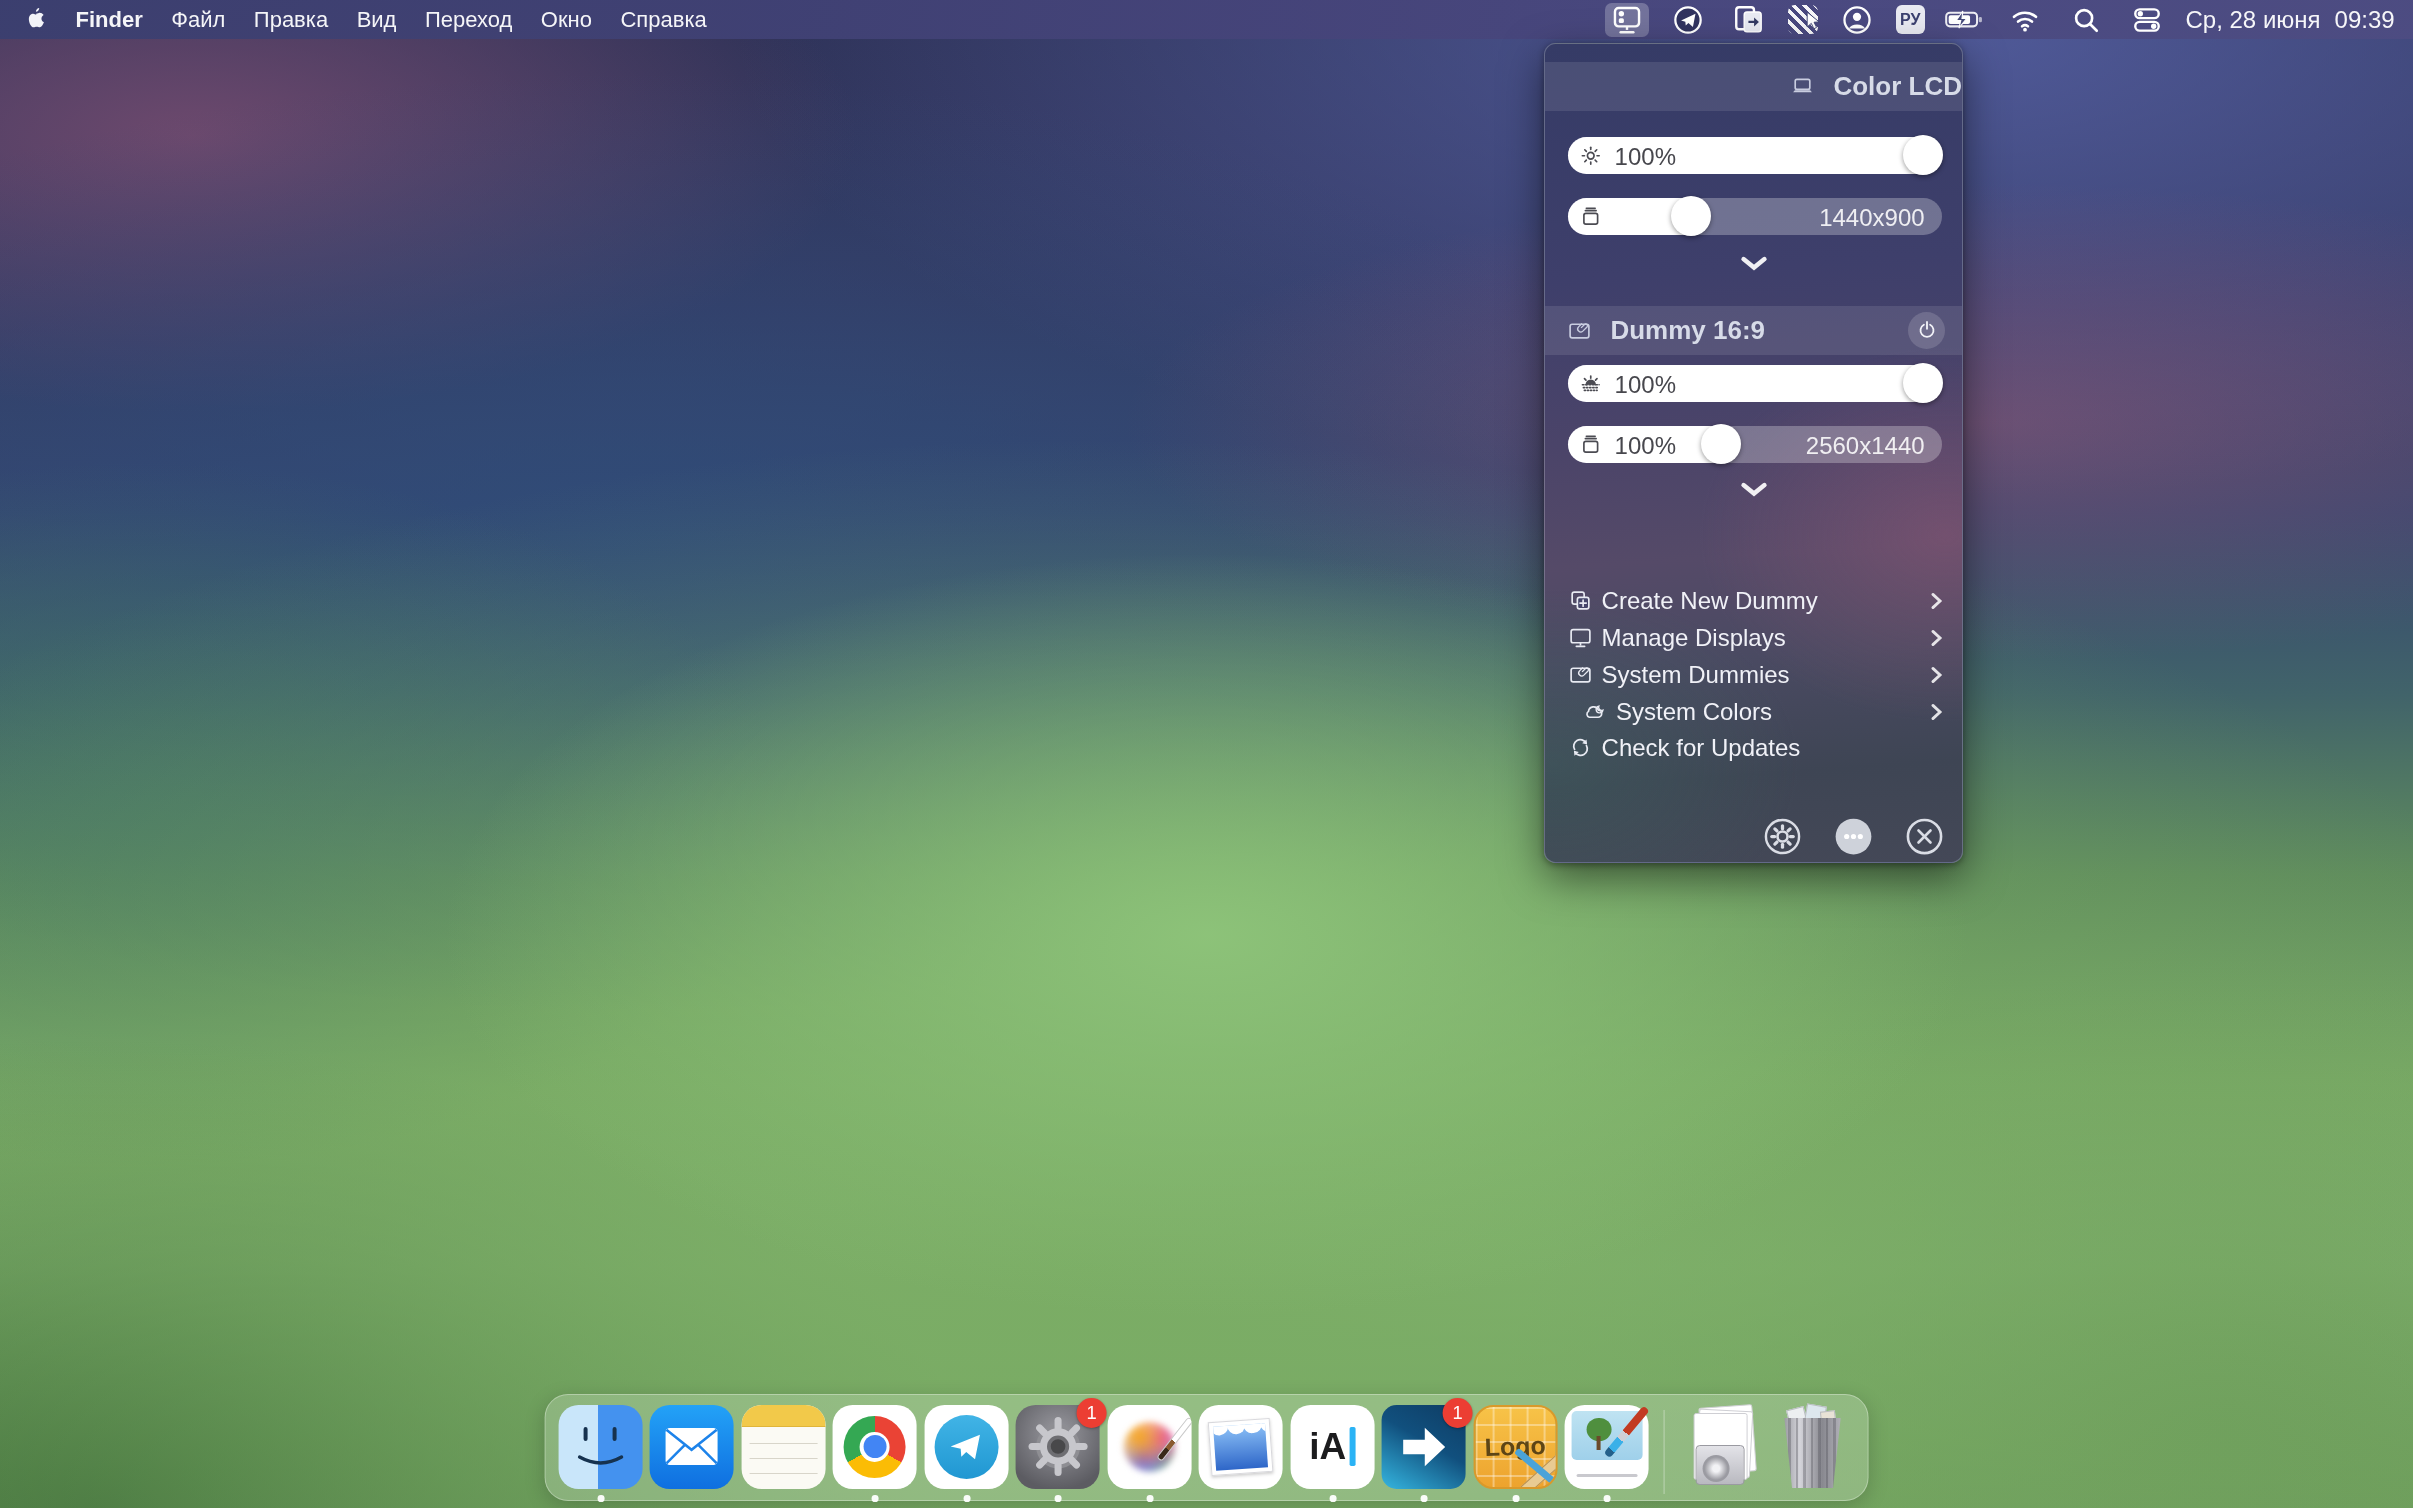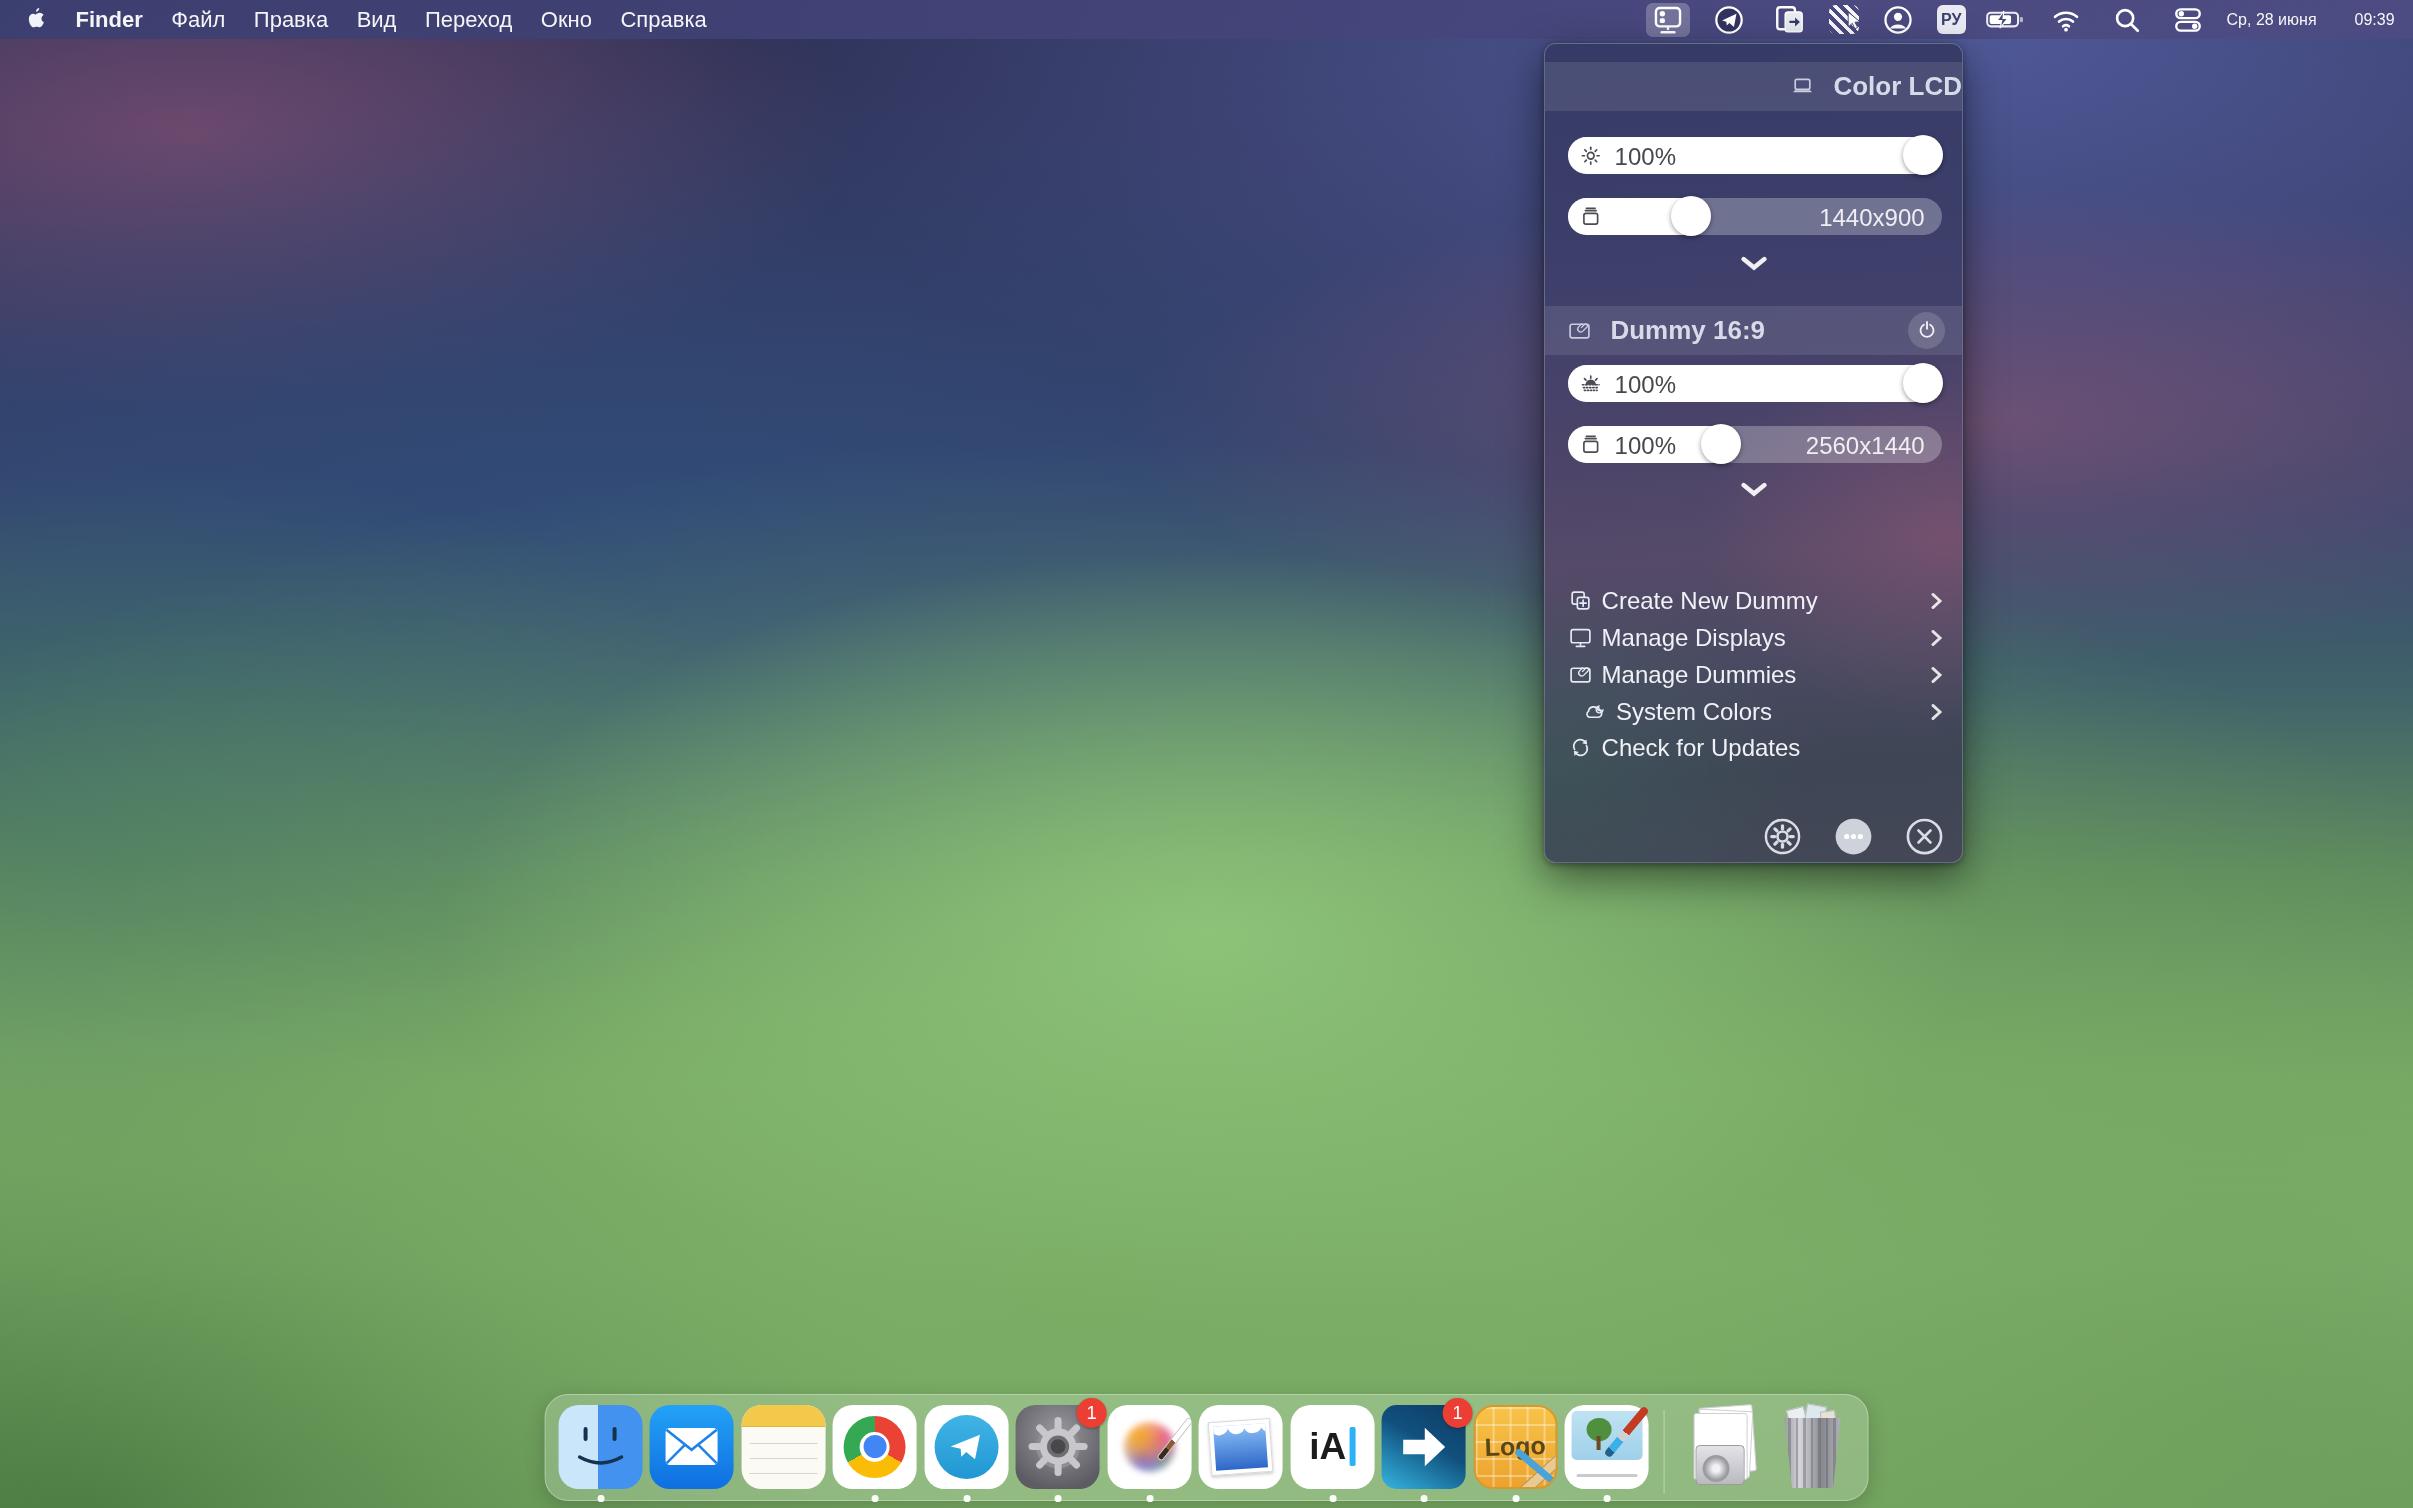--- a/index.html
+++ b/index.html
@@ -39,21 +39,21 @@
   .sticon.active { background:rgba(255,255,255,.24); }
   .kb {
     width:28.5px; height:28.5px; border-radius:5.9px; background:#e9eaf2; color:#3c4170;
     font-size:16px; font-weight:bold; display:flex; align-items:center; justify-content:center;
   }
   .stripes {
     width:30px; height:28.5px; border-radius:6.7px; position:relative;
     background:repeating-linear-gradient(45deg, rgba(255,255,255,.95) 0 3.4px, rgba(255,255,255,0) 3.4px 7.5px);
   }
   .stripes svg { position:absolute; right:-3.4px; top:6.7px; }
-  .clockwrap { display:flex; gap:38px; font-size:16px; }
+  .clockwrap { display:flex; gap:14px; font-size:24px; }
 
   
   .panel {
     position:absolute; left:1544px; top:43px; width:419px; height:820px;
     border-radius:11.7px; overflow:hidden;
     border:0.8px solid rgba(125,130,155,.65);
     box-shadow:0 15px 42px rgba(0,0,0,.5), 0 1.7px 6.7px rgba(0,0,0,.35);
     background:
       radial-gradient(352px 268px at 96% 60%, rgba(165,92,122,.38), transparent 70%),
       radial-gradient(352px 251px at 2% 88%, rgba(60,105,95,.35), transparent 70%),
@@ -405,21 +405,21 @@
       <svg width="18.4" height="22" viewBox="0 0 14 20" fill="none" stroke="rgba(255,255,255,.85)" stroke-width="2.6" stroke-linecap="round">
           <path d="M4 4 L10.5 10 L4 16"></path>
         </svg>
     </div>
 
     <div class="trow" style="top:612px;">
       <svg width="25" height="25" viewBox="0 0 24 24" fill="none" stroke="#e8eaf2" stroke-width="1.6">
         <rect x="3" y="6" width="18" height="13" rx="2"></rect>
         <path d="M13.5 9.5 l3.3 -3.3 a1.7 1.7 0 0 1 2.4 2.4 l-4 4 a2.9 2.9 0 0 1 -4.1 -4.1 l3.3 -3.3" stroke-width="1.3"></path>
       </svg>
-      <span class="tlabel">Manage Dummies</span>
+      <span class="tlabel">System Dummies</span>
       <svg width="18.4" height="22" viewBox="0 0 14 20" fill="none" stroke="rgba(255,255,255,.85)" stroke-width="2.6" stroke-linecap="round">
           <path d="M4 4 L10.5 10 L4 16"></path>
         </svg>
     </div>
 
     <div class="trow" style="top:649px;padding-left:37px;">
       <svg width="25" height="25" viewBox="0 0 24 24" fill="none" stroke="#e8eaf2" stroke-width="1.6">
         <path d="M7 17.5 h8.2 a3.4 3.4 0 0 0 .6 -6.8 5 5 0 0 0 -9.6 1.2 A3.1 3.1 0 0 0 7 17.5z"></path>
         <path d="M16.2 6.8 a3 3 0 0 0 3.9 3.9 3.3 3.3 0 1 1 -3.9 -3.9z" stroke-width="1.3"></path>
       </svg>

